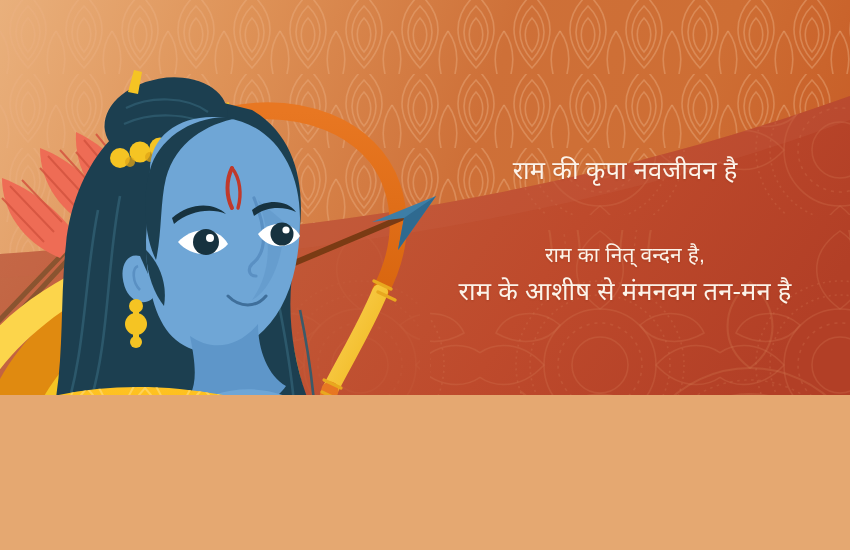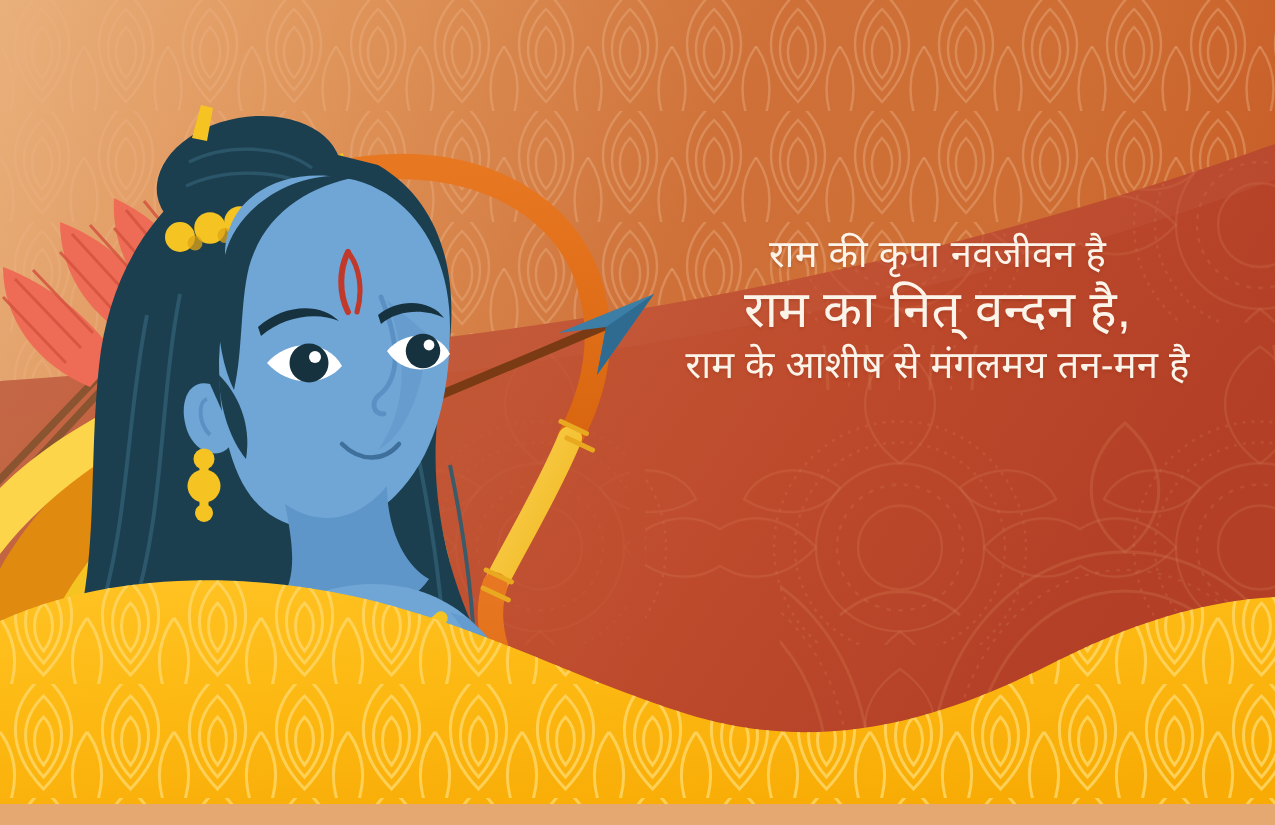--- a/index.html
+++ b/index.html
@@ -3,21 +3,21 @@
 <meta charset="utf-8">
 <style>
   * { margin:0; padding:0; box-sizing:border-box; }
   html,body{
     width:850px; height:550px; overflow:hidden;
     font-family:"Liberation Sans", sans-serif;
     background:#E5A871;
   }
   #greeting-card{
     position:relative;
-    width:850px; height:536px;
+    width:850px; height:395px;
     overflow:hidden;
   }
   .svg-full{ position:absolute; top:0; left:0; width:850px; height:550px; display:block; }
 
   
   #greeting-text{
     position:absolute;
     left:400px; top:152px;
     width:450px;
     text-align:center;
@@ -29,21 +29,21 @@
     color:#FCF3E9;
     font-family:"Liberation Sans", sans-serif;
     font-weight:400;
     font-size:25.5px;
     line-height:37px;
     letter-spacing:0.1px;
     white-space:nowrap;
     text-shadow:0 1px 2px rgba(120,40,20,.22);
   }
   #greeting-text .gline.l1{ font-size:25.5px; }
-  #greeting-text .gline.l2{ font-size:34px; }
+  #greeting-text .gline.l2{ font-size:21px;margin-top:47px; }
   #greeting-text .gline.l3{ font-size:25.5px; }
   #greeting-text .gline.l4{ font-size:25.5px; }
 </style>
 </head>
 <body>
 
 <div id="greeting-card">
 
   <svg class="svg-full" viewBox="0 0 850 550" xmlns="http://www.w3.org/2000/svg">
     <defs>
@@ -150,21 +150,21 @@
       <rect x="0" y="200" width="420" height="360" fill="url(#mandalaBand)" opacity="0.30"></rect>
     </g>
 
     <path d="M0 254 C 90 248, 200 238, 320 222 C 520 196, 700 150, 850 96 V120
              C 700 176, 520 220, 320 246 C 200 262, 90 272, 0 278 Z" fill="#C96547" opacity="0.22"></path>
   </svg>
 
   <div id="greeting-text">
     <span class="gline l1">राम की कृपा नवजीवन है</span>
     <span class="gline l2">राम का नित् वन्दन है,</span>
-    <span class="gline l3">राम के आशीष से मंगलमय तन-मन है</span>
+    <span class="gline l3">राम के आशीष से मंमनवम तन-मन है</span>
   </div>
 
   <svg class="svg-full" style="z-index:30;" viewBox="0 0 850 550" xmlns="http://www.w3.org/2000/svg">
     <defs>
       <linearGradient id="bowGrad" x1="0" y1="0" x2="0" y2="1">
         <stop offset="0" stop-color="#E87722"></stop>
         <stop offset="1" stop-color="#D9660F"></stop>
       </linearGradient>
       <linearGradient id="goldGrip" x1="0" y1="0" x2="1" y2="1">
         <stop offset="0" stop-color="#FBD257"></stop>

